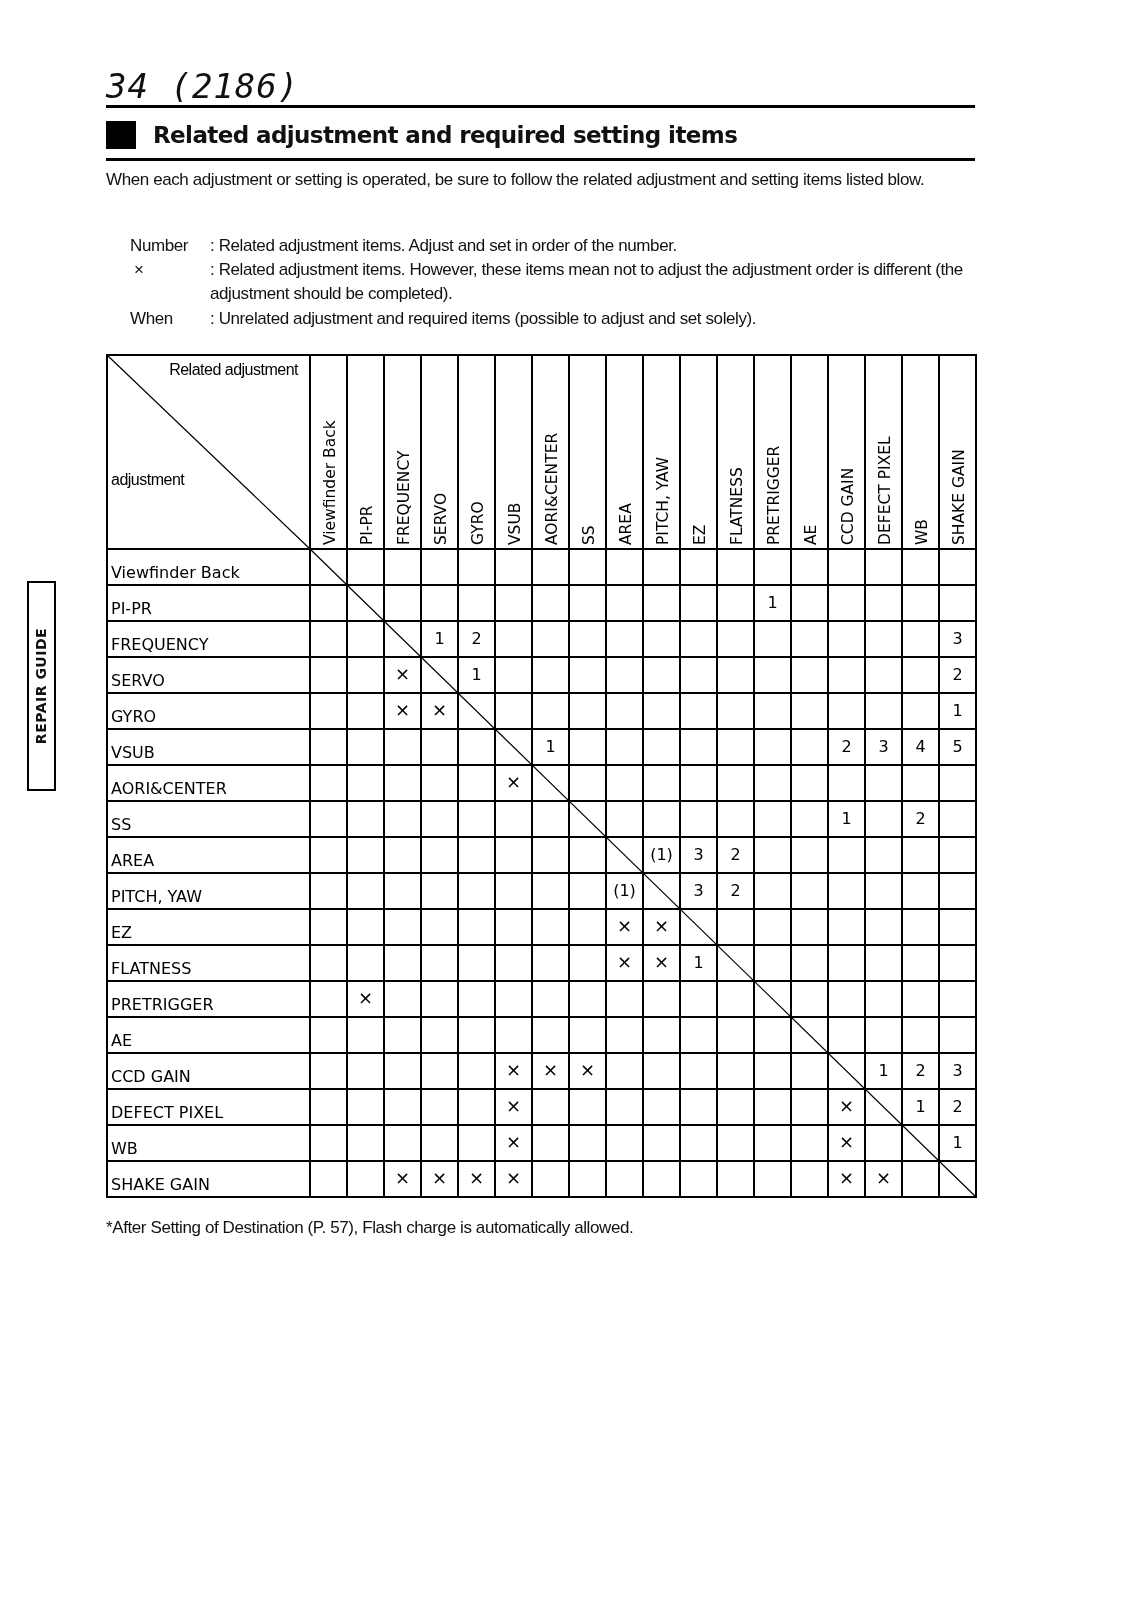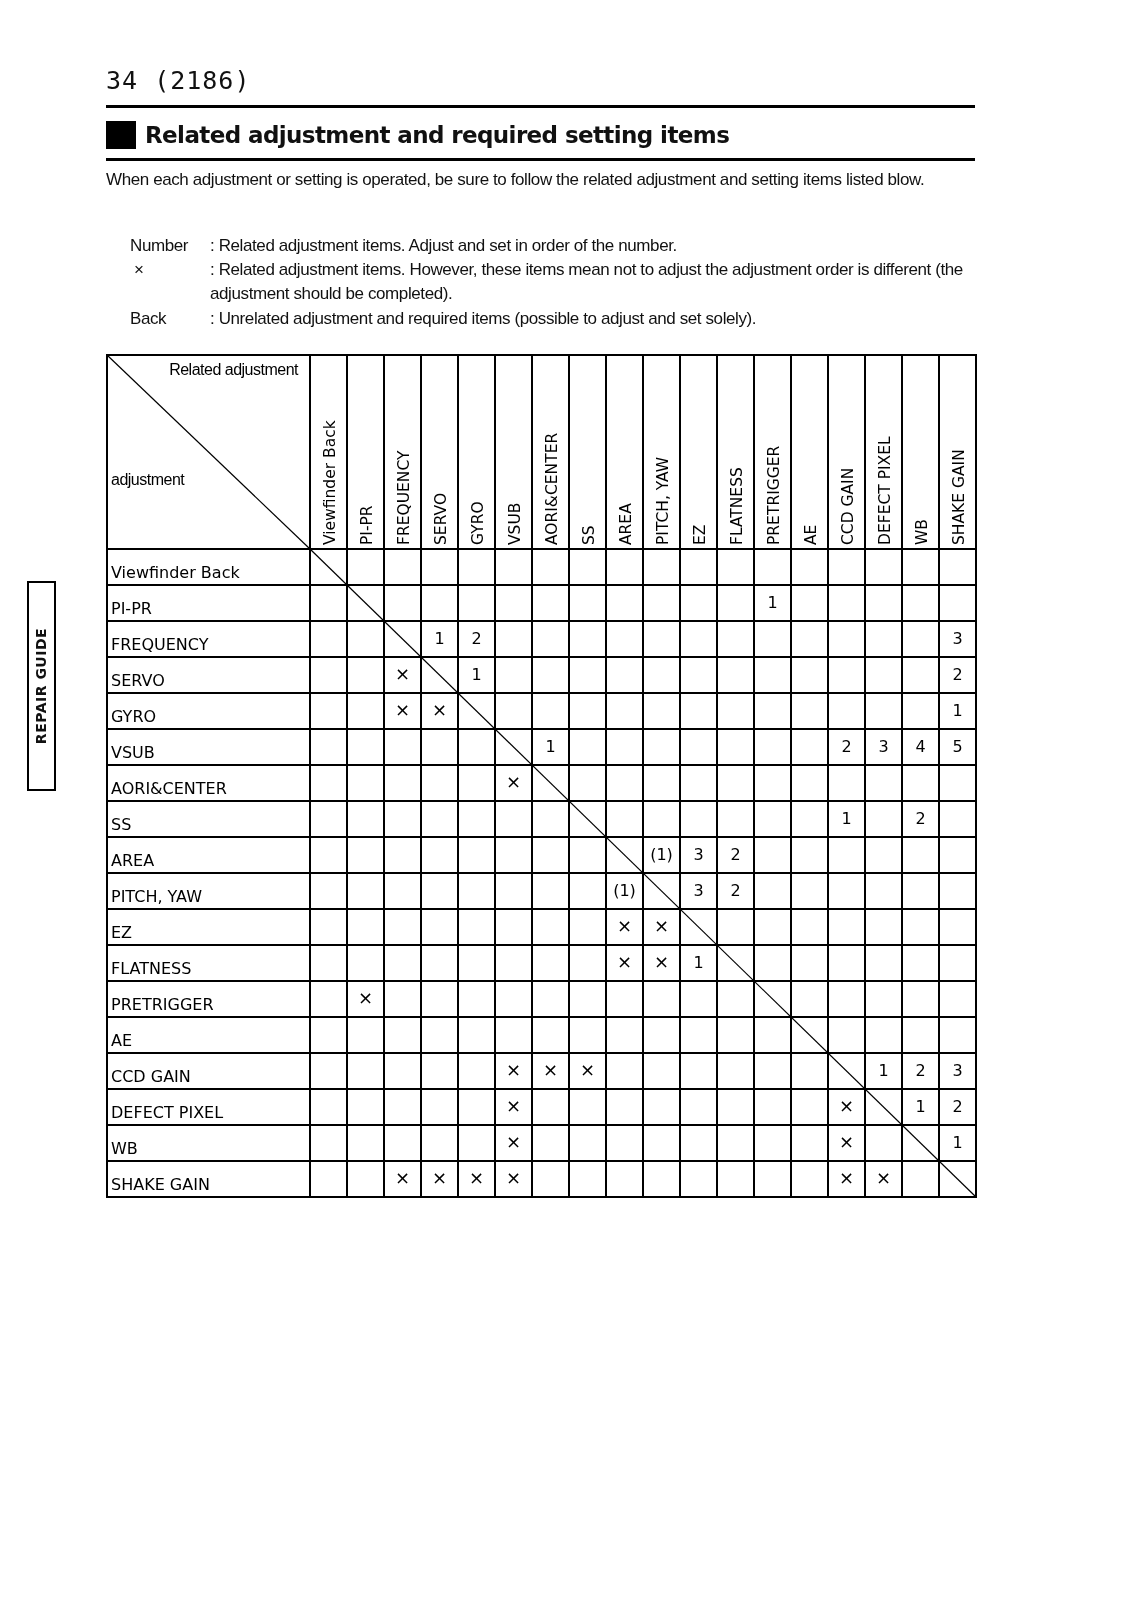--- a/index.html
+++ b/index.html
@@ -1,19 +1,19 @@
 <!DOCTYPE html>
 <html><head>
 <meta charset="utf-8">
 <style>
   html, body { margin: 0; padding: 0; background: #ffffff; }
   body { width: 1131px; height: 1600px; position: relative; font-family: "DejaVu Sans", sans-serif; color: #111; overflow: hidden; }
-  .page-num { position: absolute; left: 106px; top: 66px; font-family: "DejaVu Sans Mono", monospace; font-size: 25px; letter-spacing: 1px; }
+  .page-num { position: absolute; left: 106px; top: 66px; font-family: "DejaVu Sans Mono", monospace; font-size: 34px; letter-spacing: 1px; font-style: italic; }
   .rule { position: absolute; left: 106px; width: 869px; height: 3px; background: #000; }
-  .section-title { position: absolute; left: 106px; top: 120px; height: 30px; display: flex; align-items: center; }
+  .section-title { position: absolute; left: 106px; top: 120px; height: 30px; display: flex; align-items: center; gap: 8px; }
   .section-title .square { width: 30px; height: 28px; background: #000; margin-right: 9px; }
   .section-title .txt { font-family: "DejaVu Sans", sans-serif; font-weight: bold; font-size: 23px; letter-spacing: -0.6px; }
   .intro { position: absolute; left: 106px; top: 168px; width: 880px; font-family: Liberation Sans, sans-serif; font-size: 17px; line-height: 24px; letter-spacing: -0.4px; }
   .legend-row { position: absolute; left: 130px; font-family: "Liberation Sans", sans-serif; font-size: 17px; line-height: 24px; letter-spacing: -0.4px; display: flex; justify-content: center; }
   .legend-key { width: 80px; }
   .legend-desc { width: 770px; }
   .side-tab { position: absolute; left: 27px; top: 581px; width: 29px; height: 210px; border: 2px solid #000; box-sizing: border-box; display: flex; align-items: center; justify-content: center; }
   .side-tab span { transform: rotate(-90deg); white-space: nowrap; font-family: "DejaVu Sans", sans-serif; font-weight: bold; font-size: 14px; letter-spacing: 0.5px; }
   #matrix { position: absolute; left: 106px; top: 354px; }
   .footer { position: absolute; left: 106px; top: 1216px; font-family: "Liberation Sans", sans-serif; font-size: 17px; line-height: 24px; letter-spacing: -0.4px; }
@@ -33,21 +33,21 @@
 
 <div class="legend-row" style="top:234px;">
   <span class="legend-key">Number</span>
   <span class="legend-desc">: Related adjustment items.  Adjust and set in order of the number.</span>
 </div>
 <div class="legend-row" style="top:258px;">
   <span class="legend-key" style="padding-left:4px; box-sizing:border-box;">×</span>
   <span class="legend-desc" style="width:770px; text-indent:0; padding-left:0;">: Related adjustment items.  However, these items mean not to adjust the adjustment order is different (the adjustment should be completed).</span>
 </div>
 <div class="legend-row" style="top:307px;">
-  <span class="legend-key">Back</span>
+  <span class="legend-key">When</span>
   <span class="legend-desc">: Unrelated adjustment and required items (possible to adjust and set solely).</span>
 </div>
 
 <div class="side-tab">
   <span>REPAIR GUIDE</span>
 </div>
 
 <svg id="matrix" width="872" height="846" xmlns="http://www.w3.org/2000/svg">
     <rect x="1" y="1" width="869" height="842" fill="none" stroke="#000" stroke-width="2"></rect>
     <line x1="204" y1="1" x2="204" y2="843" stroke="#000" stroke-width="2"></line>
@@ -173,13 +173,14 @@
     <text x="5" y="836" font-family="DejaVu Sans, sans-serif" font-size="16">SHAKE GAIN</text>
     <text x="296.5" y="830" text-anchor="middle" font-family="DejaVu Sans, sans-serif" font-size="18">×</text>
     <text x="333.5" y="830" text-anchor="middle" font-family="DejaVu Sans, sans-serif" font-size="18">×</text>
     <text x="370.5" y="830" text-anchor="middle" font-family="DejaVu Sans, sans-serif" font-size="18">×</text>
     <text x="407.5" y="830" text-anchor="middle" font-family="DejaVu Sans, sans-serif" font-size="18">×</text>
     <text x="740.5" y="830" text-anchor="middle" font-family="DejaVu Sans, sans-serif" font-size="18">×</text>
     <text x="777.5" y="830" text-anchor="middle" font-family="DejaVu Sans, sans-serif" font-size="18">×</text>
   </svg>
 
 <div class="footer">
+  <div>*After Setting of Destination (P. 57), Flash charge is automatically allowed.</div>
 </div>
 
 </body></html>

